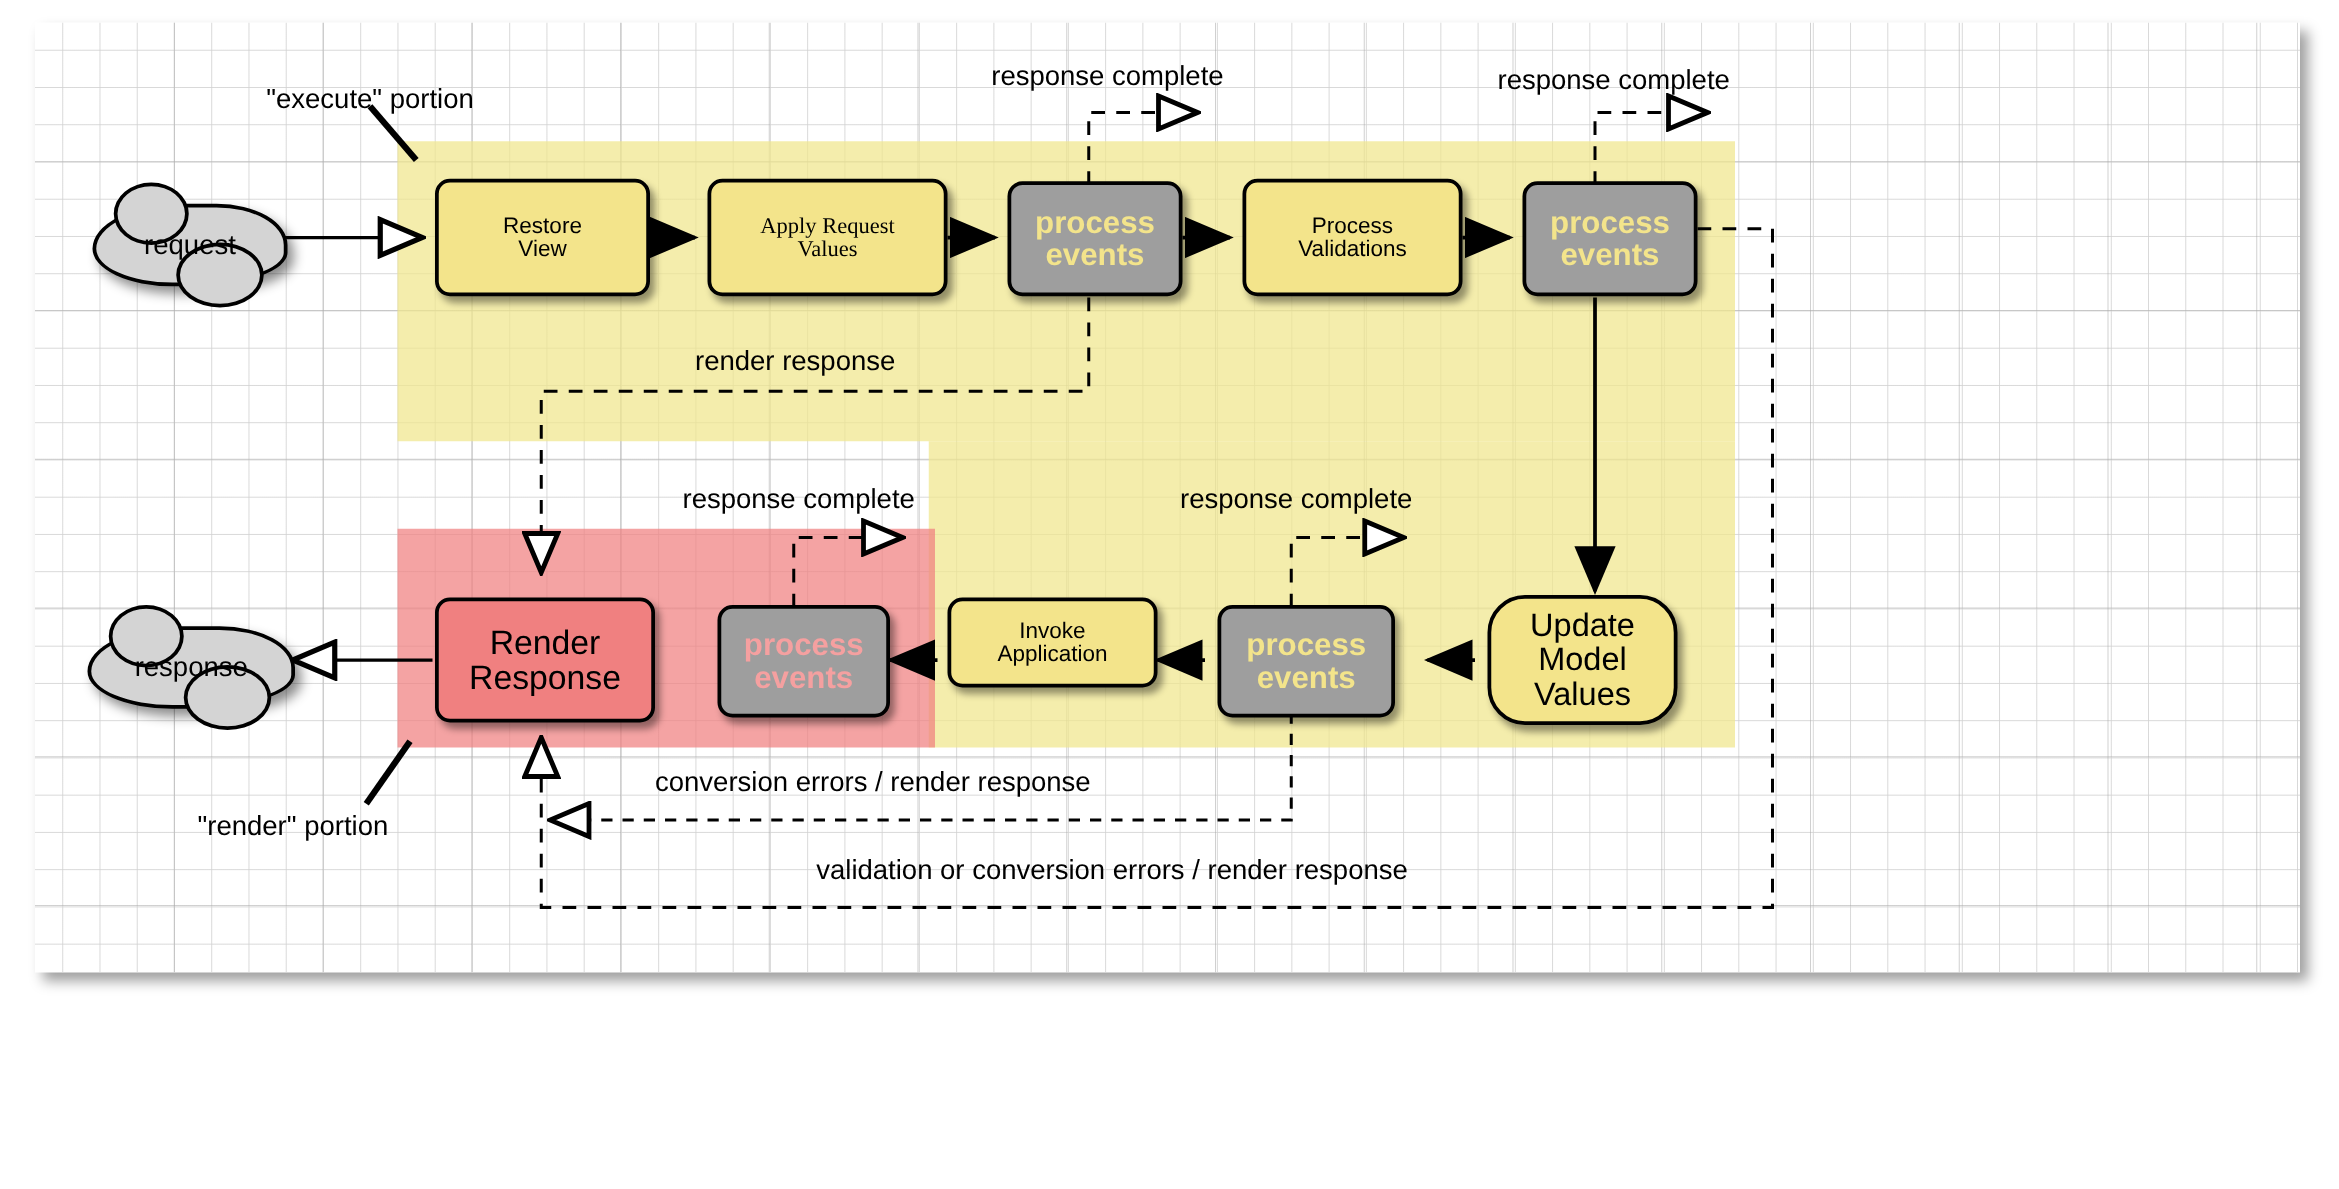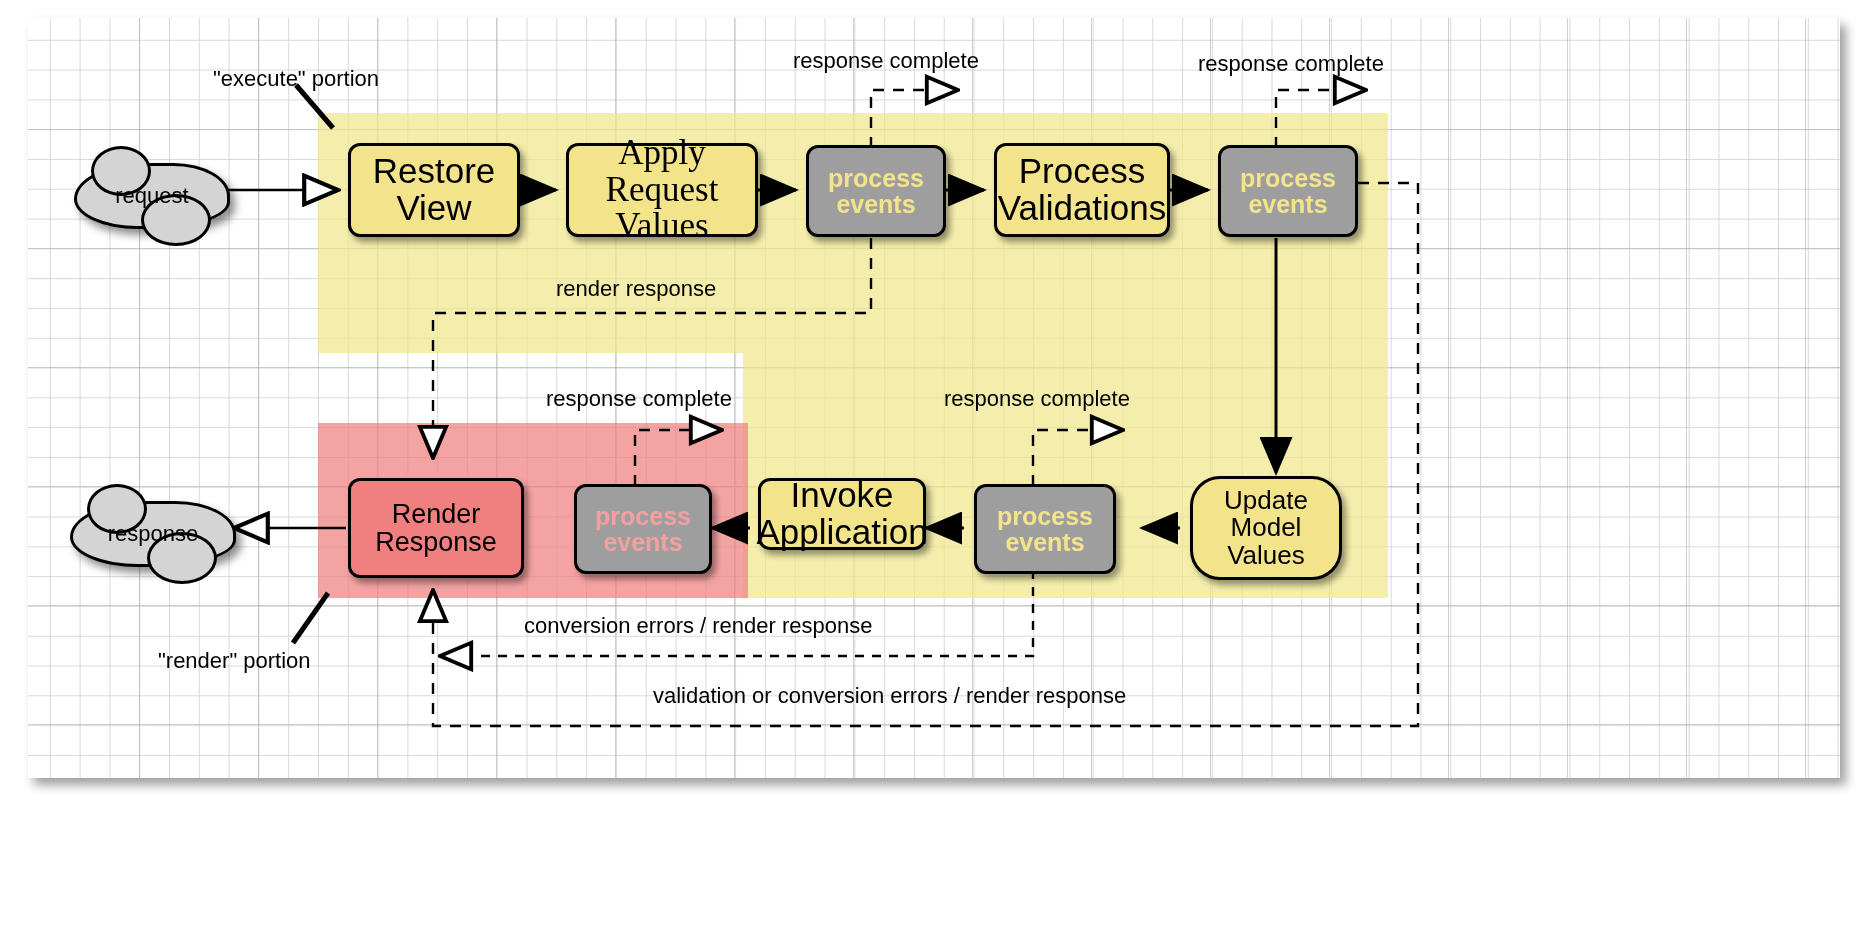--- a/index.html
+++ b/index.html
@@ -30,21 +30,21 @@
   .region-render{background:#f08080;}
 
   
   .node{
     position:absolute;border:3px solid #000;border-radius:12px;
     display:flex;align-items:center;justify-content:center;
     text-align:center;line-height:1.05;
     box-shadow:4px 5px 6px rgba(0,0,0,0.40);
     box-sizing:border-box;
   }
-  .node-yellow{background:#f3e48b;color:#000;font-size:35px;}
+  .node-yellow{background:#f3e48b;color:#000;font-size:18px;}
   .node-red{background:#f08080;color:#000;font-size:27px;}
   .node-gray{background:#9e9e9e;font-size:25px;font-weight:bold;}
   .node-gray.ev-yellow{color:#f3e48b;}
   .node-gray.ev-red{color:#f5a0a0;}
 
   
   .cloud{
     position:absolute;background:#d4d4d4;border:3px solid #000;
     color:#000;font-size:22px;
     display:flex;align-items:center;justify-content:center;

